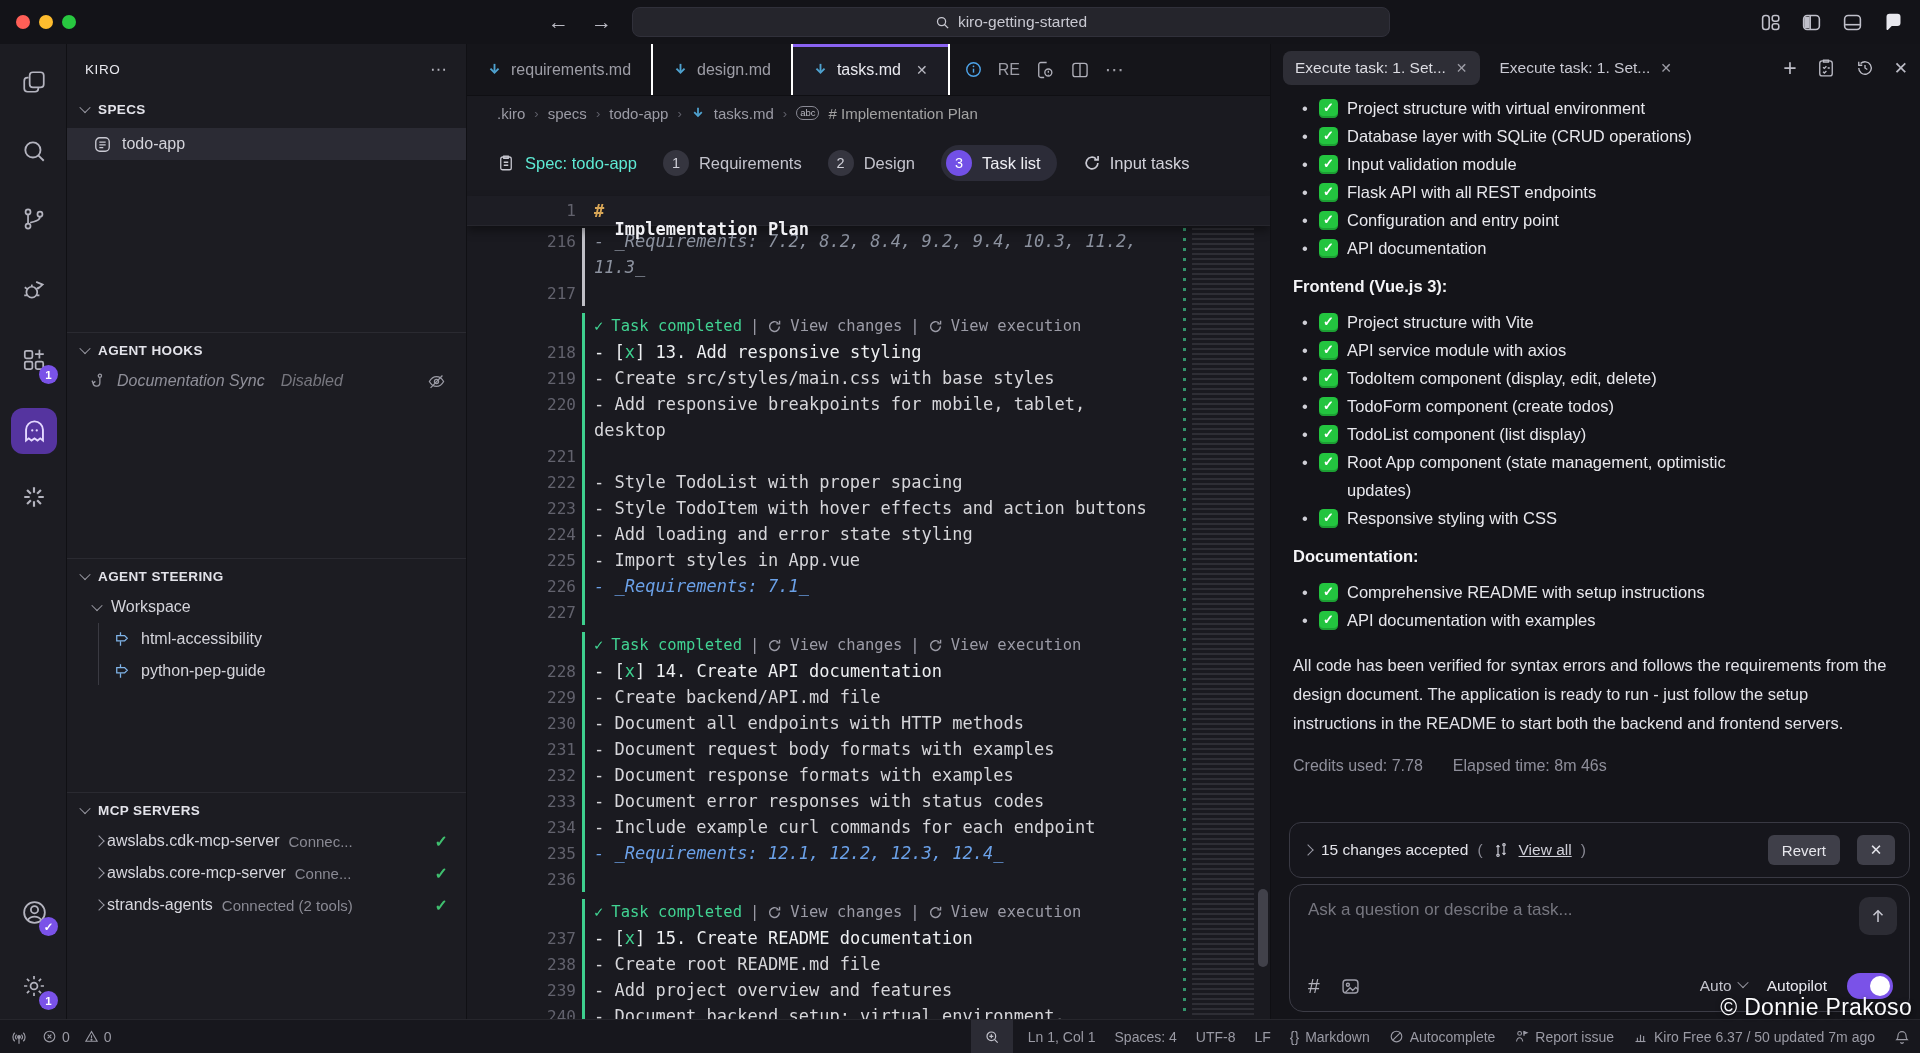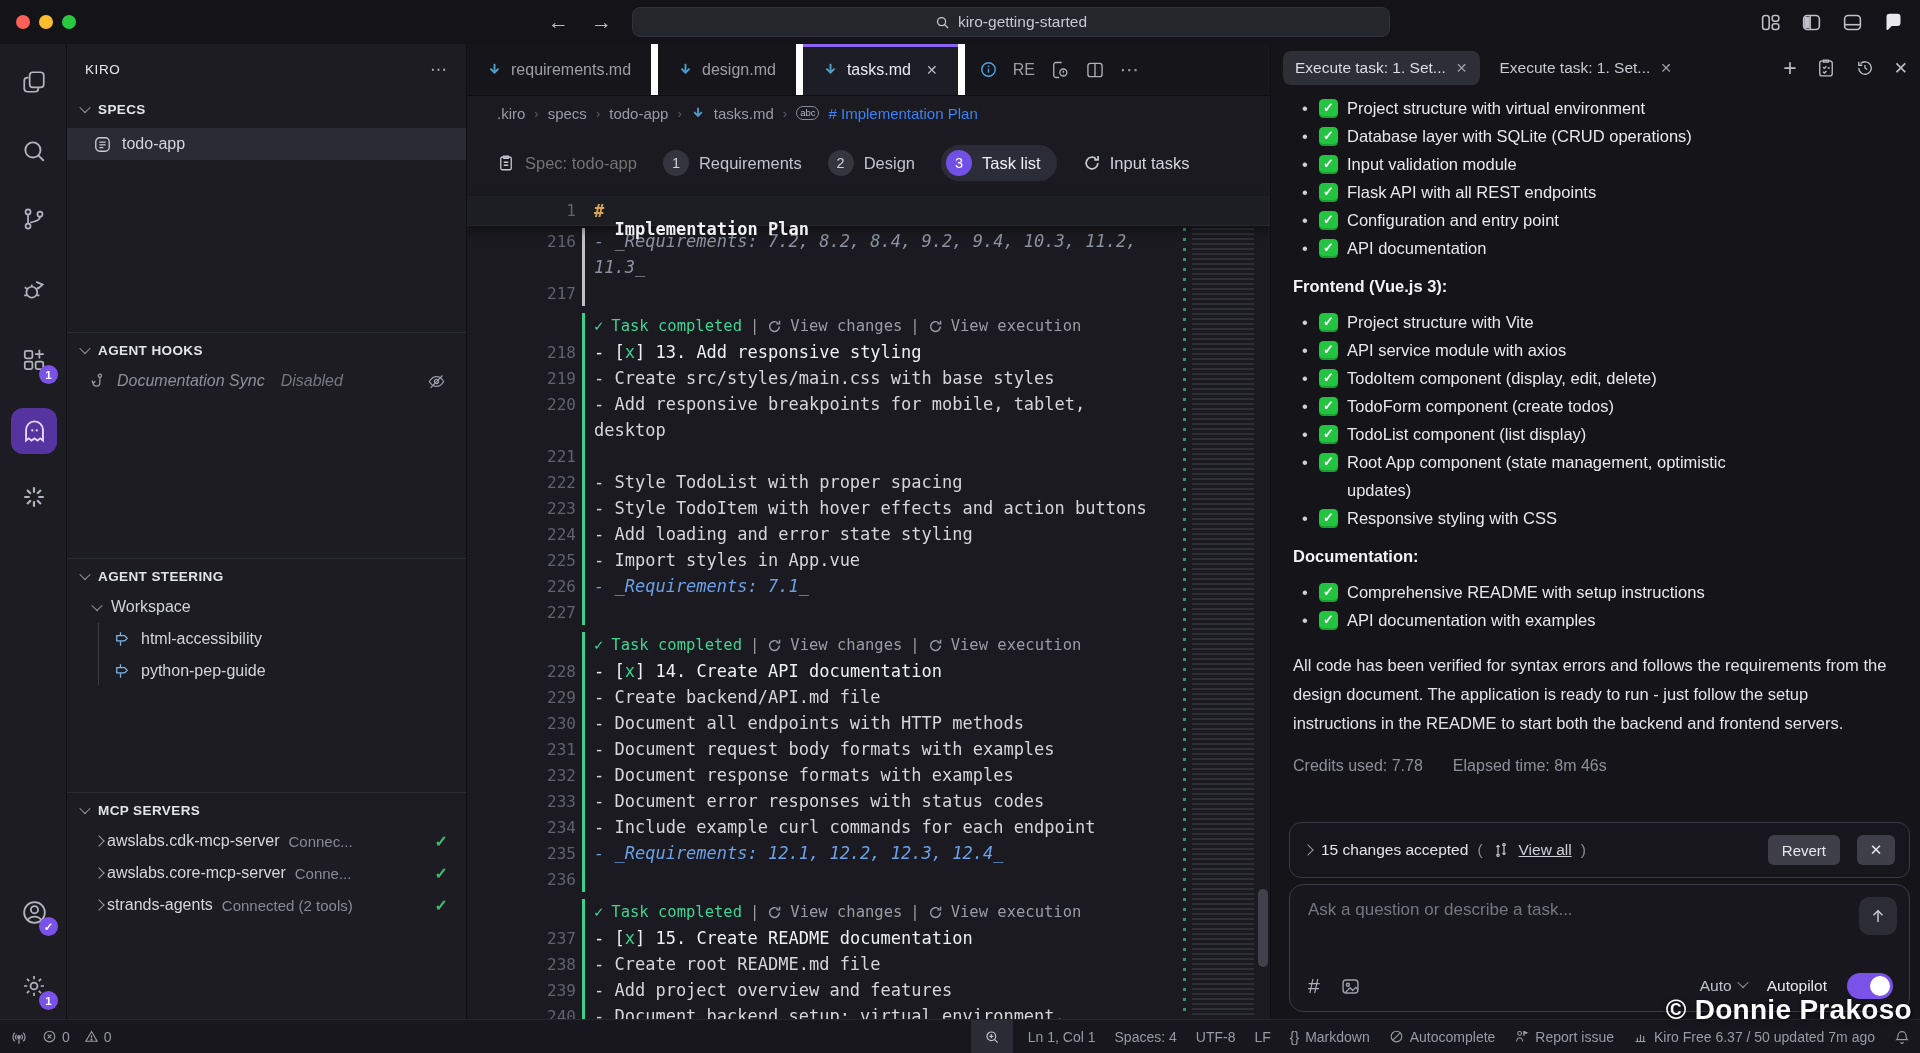--- a/index.html
+++ b/index.html
@@ -44,32 +44,32 @@
   .child{padding-left:46px;position:relative;}
   .tree-guide{position:absolute;left:31px;top:578px;height:64px;width:1px;background:#3a3a42;}
   .mcp-row{height:32px;display:flex;align-items:center;padding-left:28px;font-size:16px;}
   .mcp-name{color:#d6d6dd;margin-left:4px;}
   .mcp-status{color:#898993;font-size:15px;margin-left:9px;}
   .mcp-check{margin-left:auto;margin-right:18px;color:#3fbf6f;font-size:16px;font-weight:700;}
 
   
   .editor{position:absolute;left:467px;top:0;width:803px;height:100%;background:#1a1a20;overflow:hidden;}
   .tabsbar{height:52px;background:#15151a;display:flex;align-items:stretch;border-bottom:1px solid #0f0f13;}
-  .tab{display:flex;align-items:center;gap:9px;padding:0 20px;border-right:7px solid #ffffff;color:#9d9da6;font-size:16px;position:relative;flex:none;}
+  .tab{display:flex;align-items:center;gap:9px;padding:0 20px;border-right:2px solid #ffffff;color:#9d9da6;font-size:16px;position:relative;flex:none;}
   .tab[data-active="true"]{background:#1d1d25;color:#e9e9ef;}
   .tab[data-active="true"]::before{content:"";position:absolute;top:0;left:0;right:0;height:3px;background:#8a63f2;}
   .tab .tclose{display:none;color:#b9b9c2;margin-left:6px;font-size:14px;}
   .tab[data-active="true"] .tclose{display:inline;}
   .tab-extras{display:flex;align-items:center;gap:15px;padding:0 14px;color:#9d9da6;font-size:16px;flex:1;min-width:0;overflow:hidden;}
   .breadcrumb{height:34px;display:flex;align-items:center;gap:9px;padding-left:30px;color:#9b9ba5;font-size:15px;white-space:nowrap;}
   .bc-sep{color:#5f5f69;font-size:13px;}
   .abc{border:1px solid #8a8a95;border-radius:8px;font-size:9.5px;padding:0 3px;color:#b8b8c2;line-height:12px;}
-  .bc-sym{color:#3b82f6;}
+  .bc-sym{color:#a3a3a3;}
   .specbar{height:66px;display:flex;align-items:center;gap:26px;padding-left:30px;color:#d9d9e0;font-size:16.5px;white-space:nowrap;overflow:hidden;}
-  .spec-title{display:flex;align-items:center;gap:10px;color:#737373;}
+  .spec-title{display:flex;align-items:center;gap:10px;color:#5eead4;}
   .step{display:flex;align-items:center;gap:10px;color:#c3c3cc;flex:none;}
   .stepnum{width:26px;height:26px;border-radius:50%;background:#35353f;display:flex;align-items:center;justify-content:center;font-size:14.5px;color:#cfcfd8;flex:none;}
   .step[data-active="true"]{background:#2c2c38;border-radius:20px;padding:5px 16px 5px 5px;color:#ededf3;}
   .step[data-active="true"] .stepnum{background:#7250e6;color:#fff;}
   .update{display:flex;align-items:center;gap:9px;color:#d2d2da;flex:none;}
 
   .edcontent{position:absolute;top:152px;left:0;right:0;bottom:0;font-family:"DejaVu Sans Mono",monospace;font-size:17px;color:#d6d6da;}
   .sticky{height:30px;display:flex;align-items:center;background:#1d1d24;border-bottom:1px solid #26262d;box-shadow:0 5px 9px rgba(0,0,0,.38);position:relative;z-index:3;white-space:pre;}
   .gut{width:109px;text-align:right;color:#62626d;font-size:16px;flex:none;}
   .bar{width:3px;height:100%;margin-left:6px;flex:none;}
@@ -129,21 +129,21 @@
   .toggle::after{content:"";position:absolute;right:3px;top:3px;width:20px;height:20px;border-radius:50%;background:#fff;}
 
   
   .statusbar{position:absolute;left:0;right:0;bottom:0;height:34px;background:#17171d;border-top:1px solid #26262c;display:flex;align-items:center;color:#9a9aa4;font-size:14px;padding:0 10px;}
   .sb-left{display:flex;align-items:center;gap:14px;}
   .sb-prob{display:flex;align-items:center;gap:5px;}
   .sb-right{margin-left:auto;display:flex;align-items:center;gap:19px;white-space:nowrap;}
   .sb-it{display:flex;align-items:center;gap:6px;}
   .sb-zoom{background:#2b2b34;height:34px;width:42px;display:flex;align-items:center;justify-content:center;margin-right:-4px;}
 
-  .watermark{position:absolute;right:8px;top:994px;font-size:28px;color:#fbfbfd;font-weight:700;letter-spacing:.3px;text-shadow:0 1px 5px rgba(0,0,0,.65);z-index:9;}
+  .watermark{position:absolute;right:8px;top:994px;font-size:23px;color:#fbfbfd;font-weight:400;letter-spacing:.3px;text-shadow:0 1px 5px rgba(0,0,0,.65);z-index:9;}
   svg{display:block;}
 </style>
 </head>
 <body>
 
 <div class="app">
 
   <div class="titlebar">
     <div class="lights">
       <span class="light l-red"></span>

